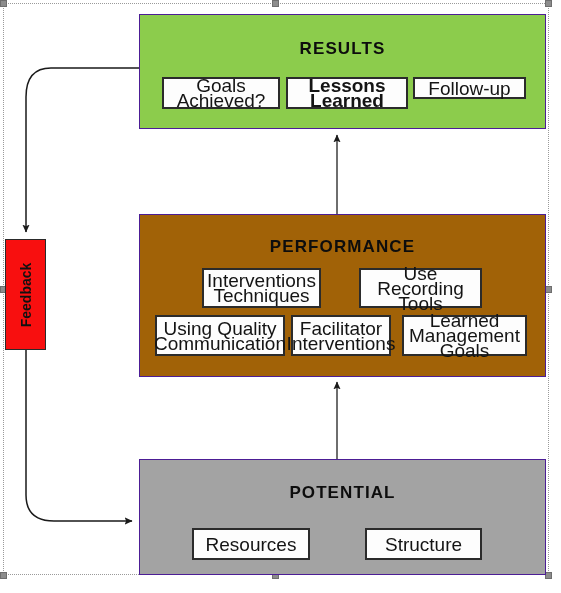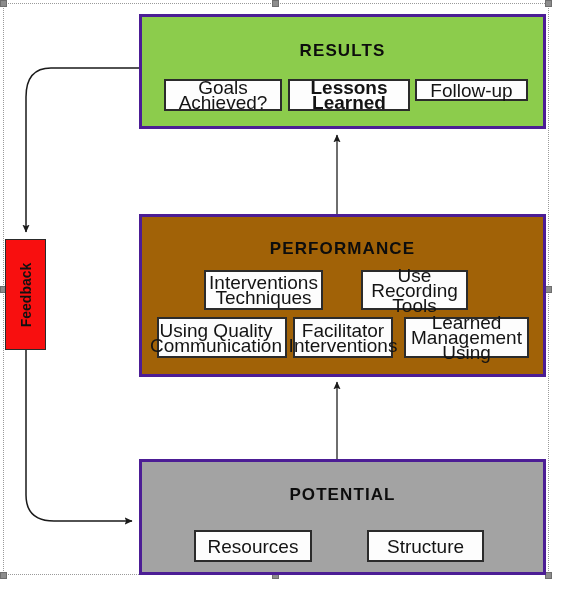--- a/index.html
+++ b/index.html
@@ -47,21 +47,21 @@
     left: 0;
     top: 0;
     width: 561px;
     height: 593px;
   }
 
   
   .stage {
     position: absolute;
     box-sizing: border-box;
-    border: 3px solid #4c1d95;
+    border: 1px solid #4c1d95;
   }
   .stage-title {
     position: absolute;
     left: 0;
     right: 0;
     text-align: center;
     font-weight: bold;
     font-size: 17px;
     letter-spacing: 1.1px;
     color: #0d0d0d;
@@ -133,23 +133,23 @@
   }
   .chip span { display: block; }
 
   
   #chip-goals      { left: 22px; top: 62px; width: 118px; height: 32px; }
   #chip-lessons    { left: 146px; top: 62px; width: 122px; height: 32px; font-weight: bold; }
   #chip-followup   { left: 273px; top: 62px; width: 113px; height: 22px; }
 
   
   #chip-presentation { left: 62px;  top: 53px; width: 119px; height: 40px; }
-  #chip-recording    { left: 219px; top: 53px; width: 107px; height: 40px; }
-  
-  #chip-quality      { left: 15px;  top: 100px; width: 130px; height: 41px; justify-content: flex-end; }
+  #chip-recording    { left: 219px; top: 53px; width: 123px; height: 40px; }
+  
+  #chip-quality      { left: 15px;  top: 100px; width: 130px; height: 41px; }
   #chip-facilitator  { left: 151px; top: 100px; width: 100px; height: 41px; }
   #chip-meeting      { left: 262px; top: 100px; width: 125px; height: 41px; }
 
   
   #chip-resources  { left: 52px;  top: 68px; width: 118px; height: 32px; }
   #chip-structure  { left: 225px; top: 68px; width: 117px; height: 32px; }
 </style>
 </head>
 <body>
 
@@ -227,21 +227,21 @@
     </div>
     <div class="chip" id="chip-facilitator">
       <span>
         <span>Facilitator</span>
         <span>Interventions</span>
       </span>
     </div>
     <div class="chip" id="chip-meeting">
       <span>
         <span>Learned</span>
-        <span>Management Using</span>
+        <span>Management Goals</span>
       </span>
     </div>
   </div>
 
   <div class="stage" id="stage-potential">
     <div class="stage-title">POTENTIAL</div>
 
     <div class="chip" id="chip-resources">
       <span>Resources</span>
     </div>

